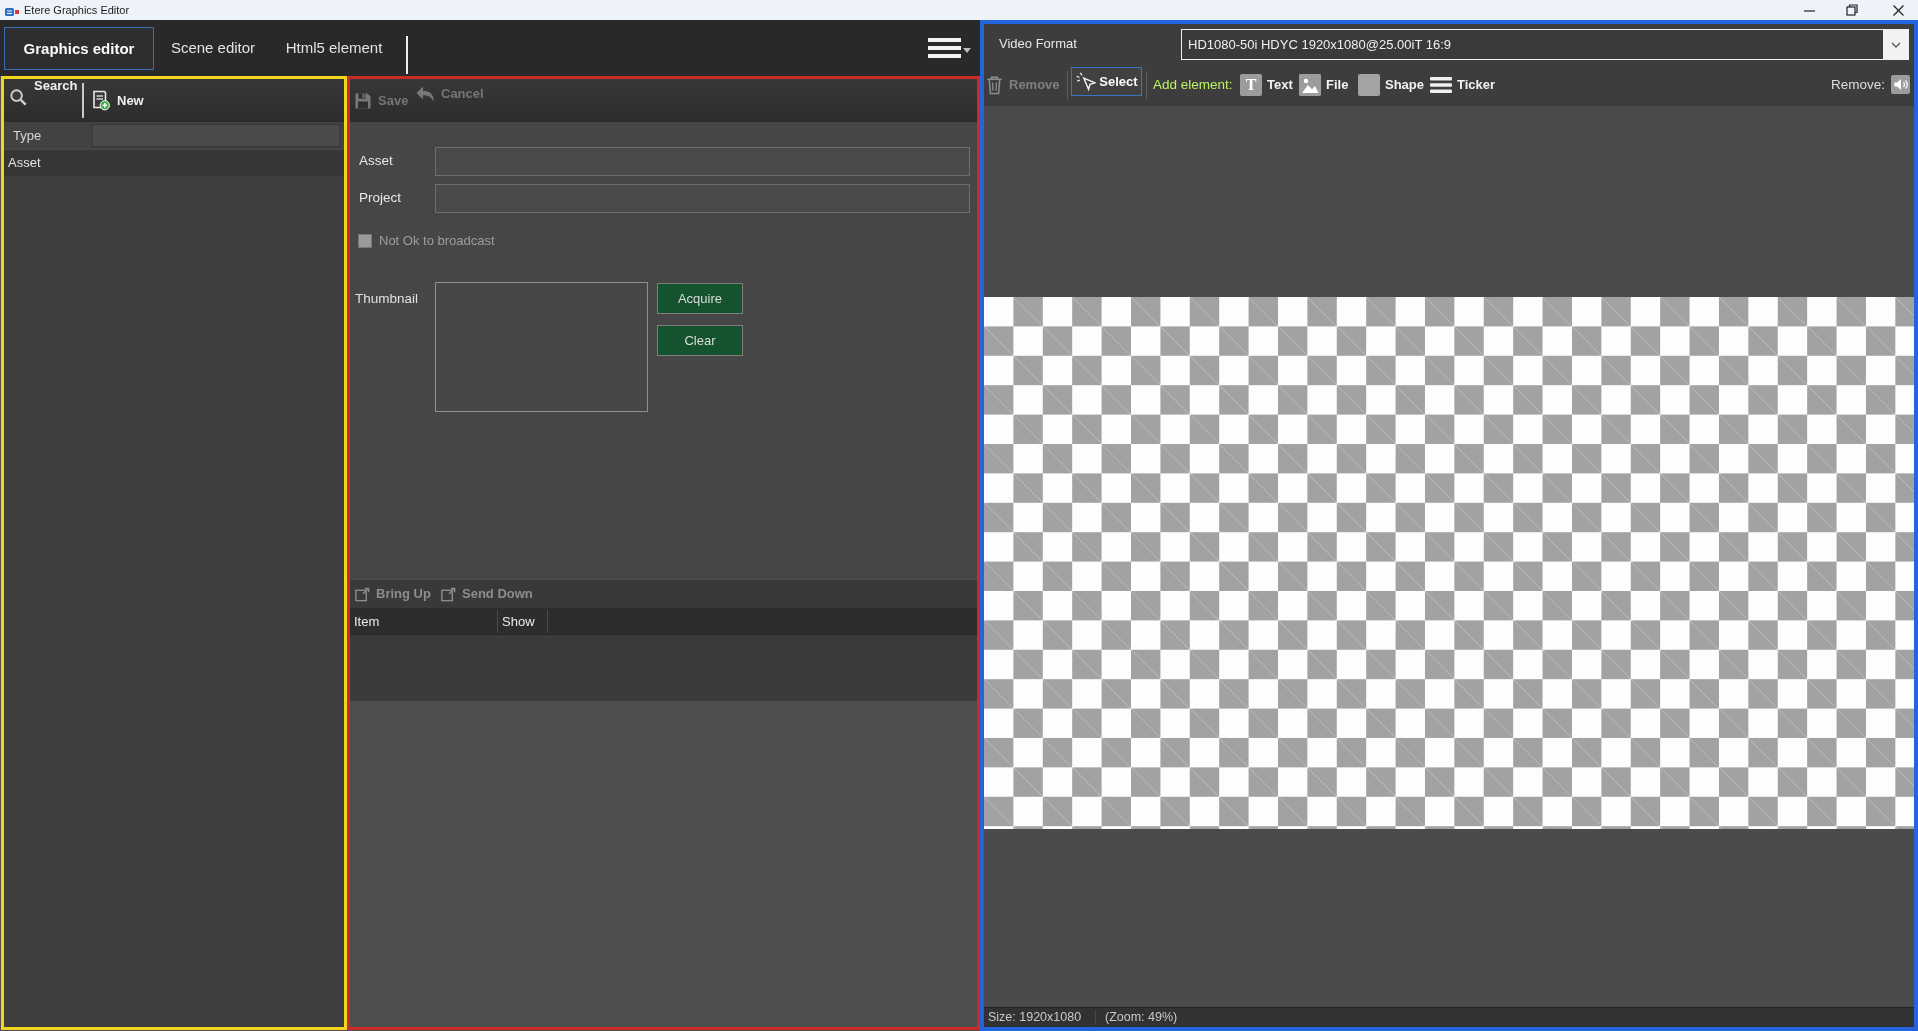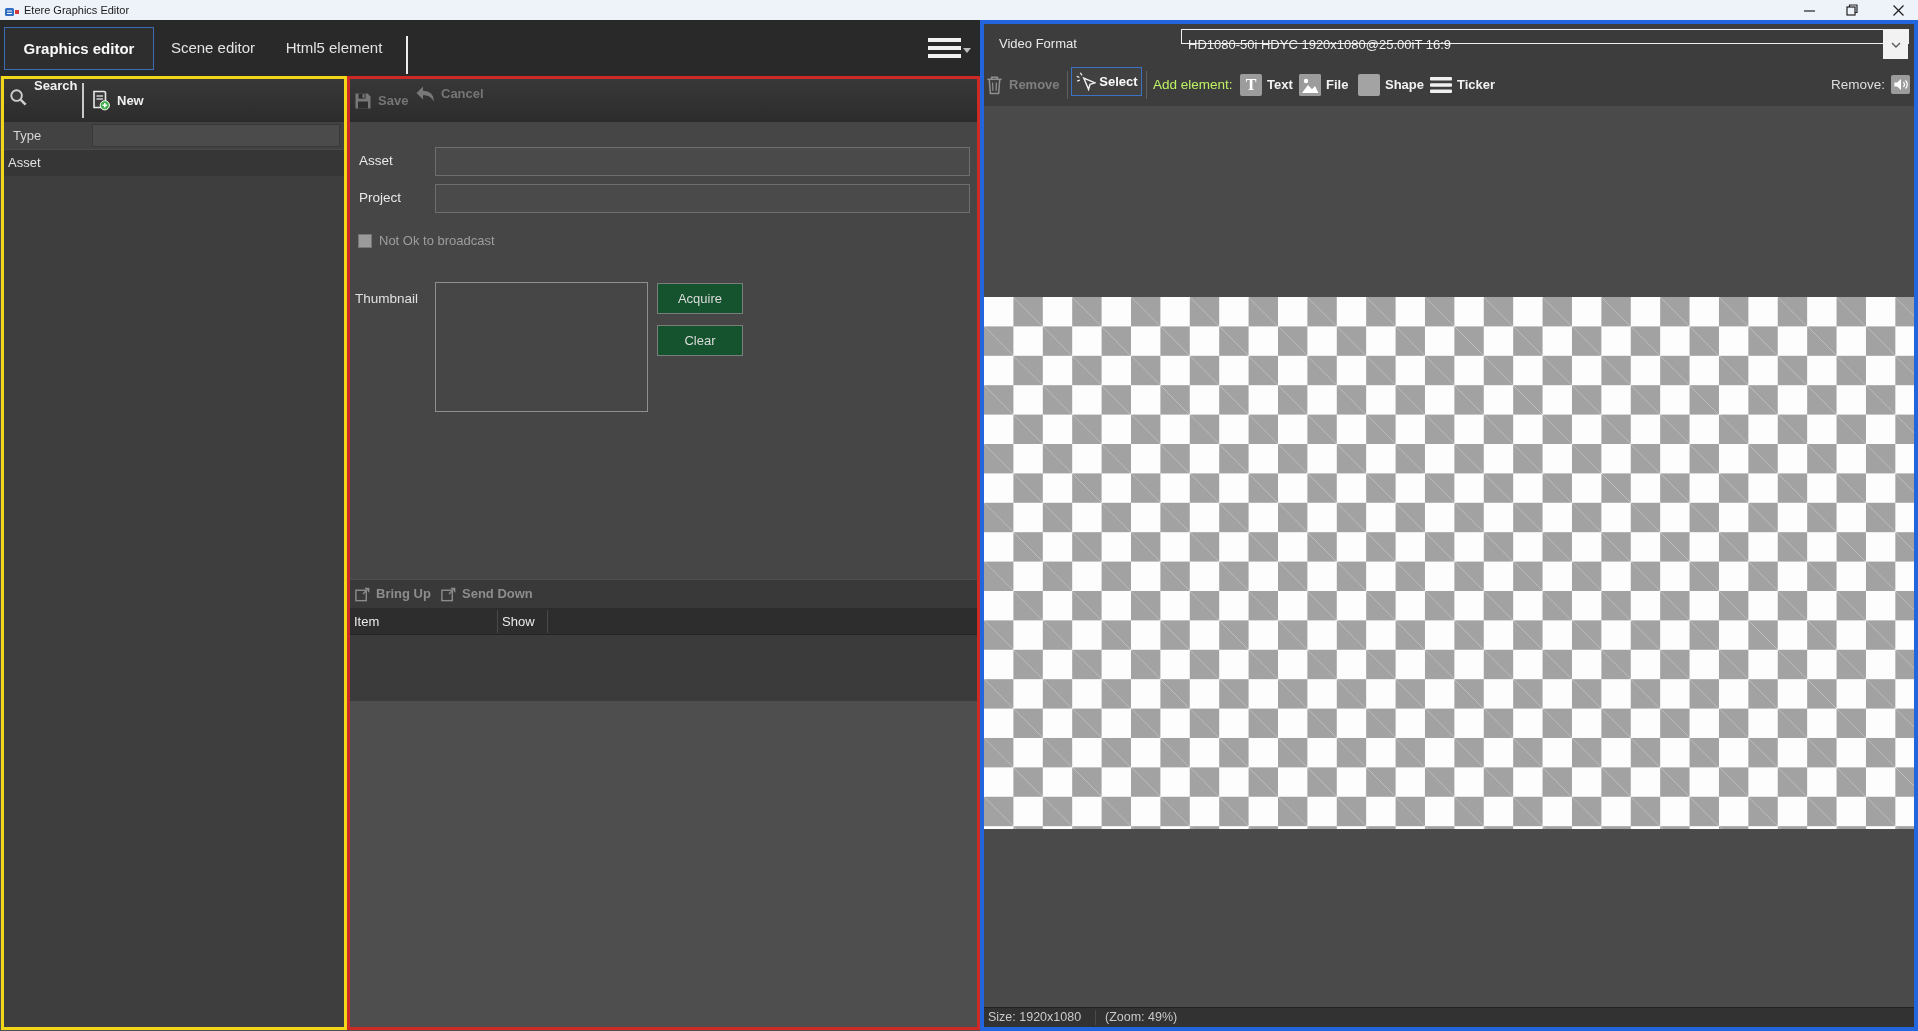--- a/index.html
+++ b/index.html
@@ -65,21 +65,21 @@
   #layers-bar { left:0; top:500px; right:0; height:29px; background:#393939; border-top:1px solid #4e4e4e; }
   .layers-lbl { font-size:13px; font-weight:bold; color:#8d8d8d; height:28px; line-height:28px; }
   #layers-header { left:0; top:529px; right:0; height:27px; background:#2d2d2d; border-bottom:1px solid #252525; }
   #layers-header .col { top:0; height:27px; line-height:27px; font-size:13px; color:#eaeaea; }
   #layers-header .colsep { top:2px; width:1px; height:23px; background:#4a4a4a; }
   #layers-list { left:0; top:556px; right:0; height:66px; background:#3b3b3b; }
 
   
   #vf-row { left:0; top:0; right:0; height:40px; background:#3d3d3d; }
   #vf-row .lbl { left:15px; top:0; height:40px; line-height:40px; font-size:13px; color:#e8e8e8; }
-  #vf-combo { left:197px; top:5px; width:728px; height:15px; background:#3a3a3a; border:1px solid #efefef; }
+  #vf-combo { left:197px; top:5px; width:728px; height:31px; background:#3a3a3a; border:1px solid #efefef; }
   #vf-combo .val { left:6px; top:0; right:26px; height:29px; line-height:29px; font-size:13px; color:#f0f0f0;
     white-space:nowrap; overflow:hidden; }
   #vf-combo .toggle { right:0; top:0; width:25px; height:29px; background:#f2f2f2;
     display:flex; align-items:center; justify-content:center; }
 
   #rp-toolbar { left:0; top:40px; right:0; height:42px; background:#3d3d3d; }
   #rp-toolbar .tlabel { top:0; height:42px; line-height:42px; font-size:13px; font-weight:bold; color:#f2f2f2; }
   #select-btn { left:87px; top:3px; width:71px; height:29px; border:1px solid #3e73c4; background:#414141;
     display:flex; align-items:center; justify-content:center; gap:3px; }
   .elem-icon { width:22px; height:22px; border-radius:2px; background:#9c9c9c; top:10px;

